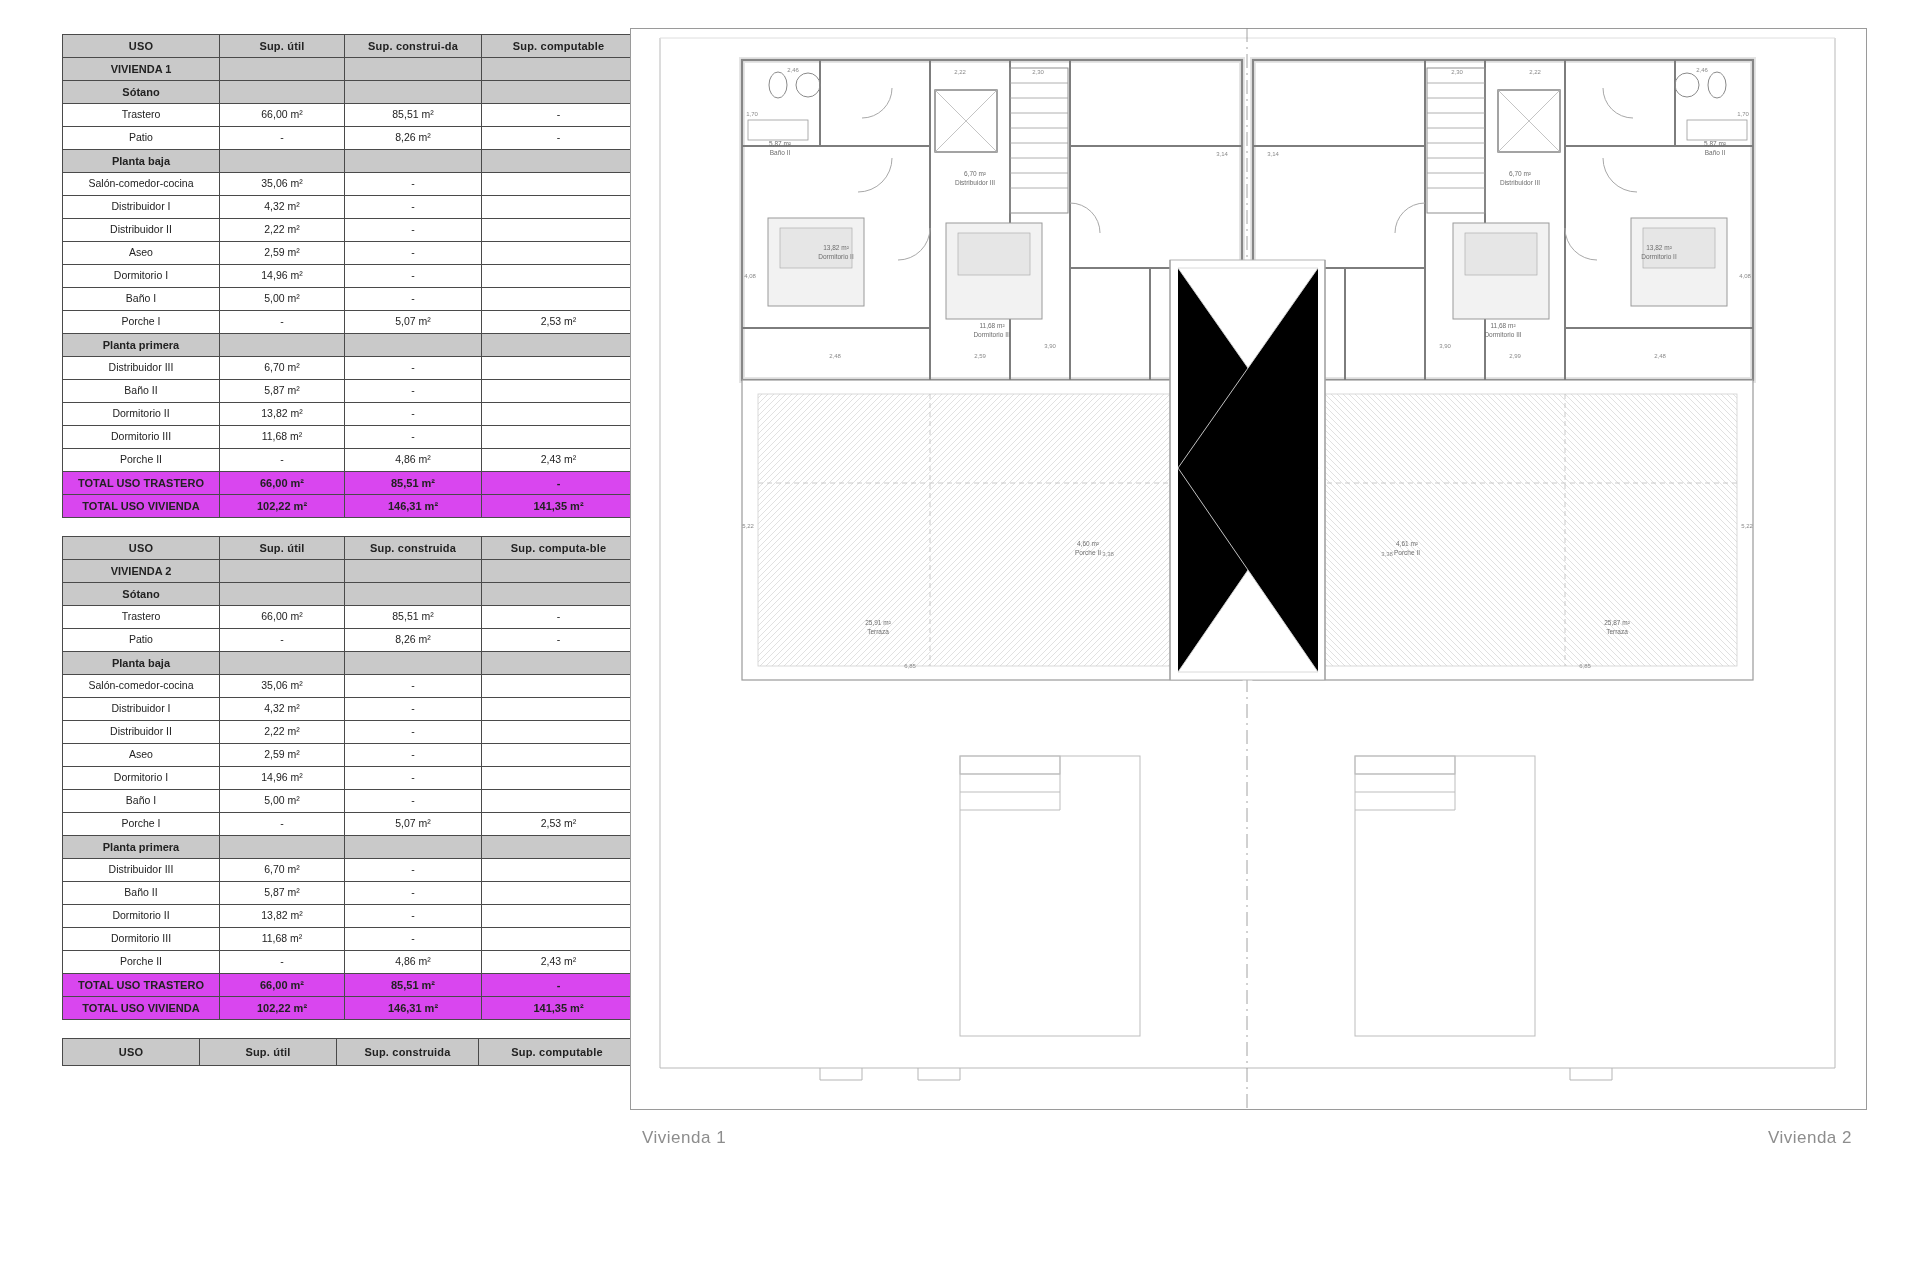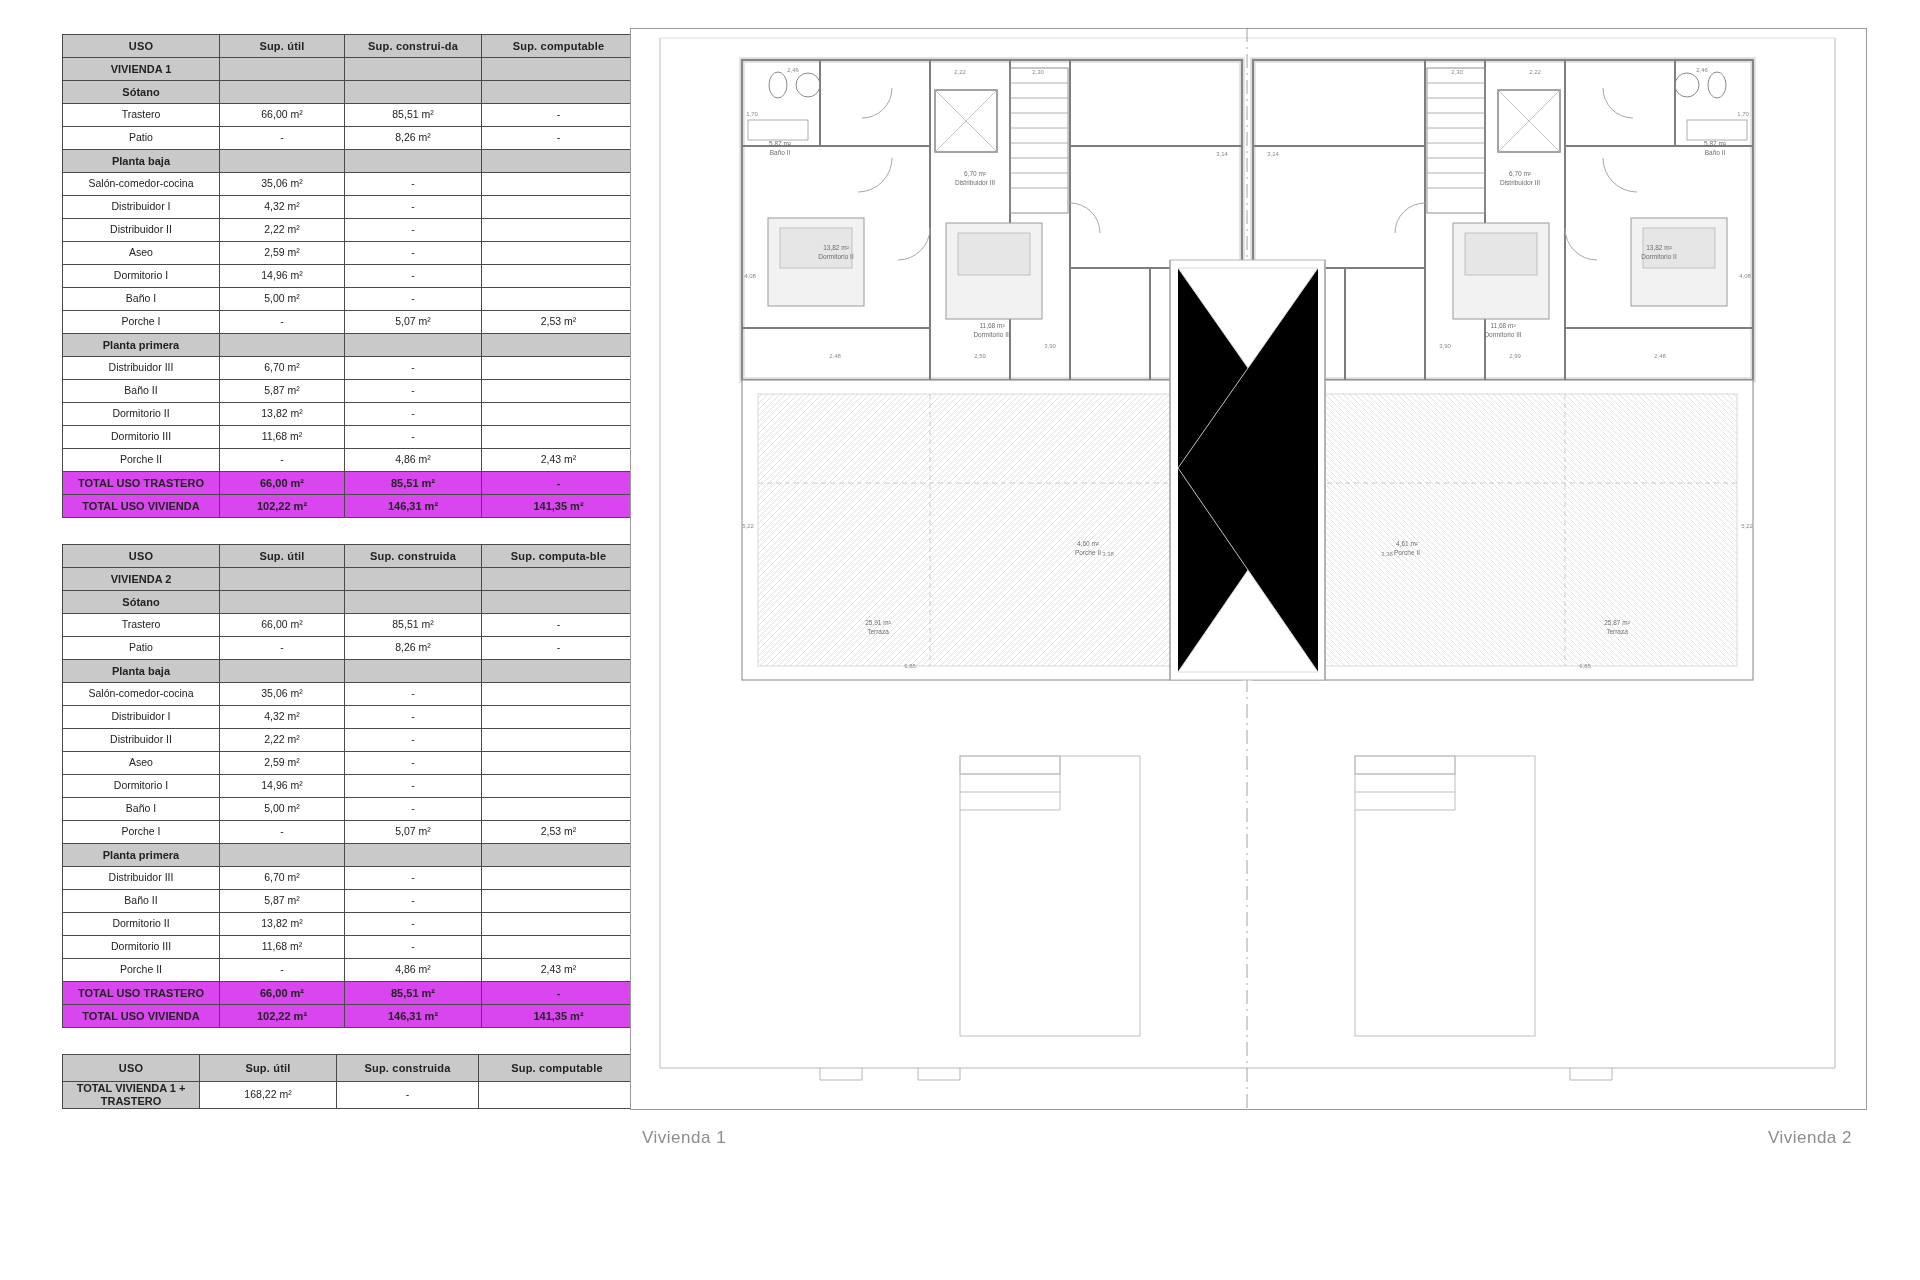--- a/index.html
+++ b/index.html
@@ -12,21 +12,21 @@
     position:relative;
   }
   .page{position:absolute;left:0;top:0;width:1920px;height:1280px;}
 
   
   .tables{position:absolute;left:62px;top:34px;width:545px;}
   table.surf{
     border-collapse:collapse;
     width:545px;
     table-layout:fixed;
-    margin-bottom:26px;
+    margin-bottom:18px;
     background:#fff;
   }
   table.surf th, table.surf td{
     border:1px solid #4a4a4a;
     height:22px;
     font-size:10.5px;
     text-align:center;
     padding:0 3px;
     color:#222;
     font-weight:normal;
@@ -352,26 +352,20 @@
     <table class="surf surf3" id="tbl3">
         <thead>
           <tr>
             <th class="c1">USO</th>
             <th class="c2">Sup. útil</th>
             <th class="c3">Sup. construida</th>
             <th class="c4">Sup. computable</th>
           </tr>
         </thead>
         <tbody>
-          <tr>
-            <td class="c1 rowhead">TOTAL VIVIENDA 1 + TRASTERO</td>
-            <td class="c2">168,22 m²</td>
-            <td class="c3">-</td>
-            <td class="c4"></td>
-          </tr>
         </tbody>
       </table>
   </div>
 
   <div class="drawing">
     <div class="frame"></div>
 
     <svg class="plan" width="1235" height="1080" viewBox="0 0 1235 1080">
       <defs>
         <pattern id="hatch" width="6" height="6" patternUnits="userSpaceOnUse">

